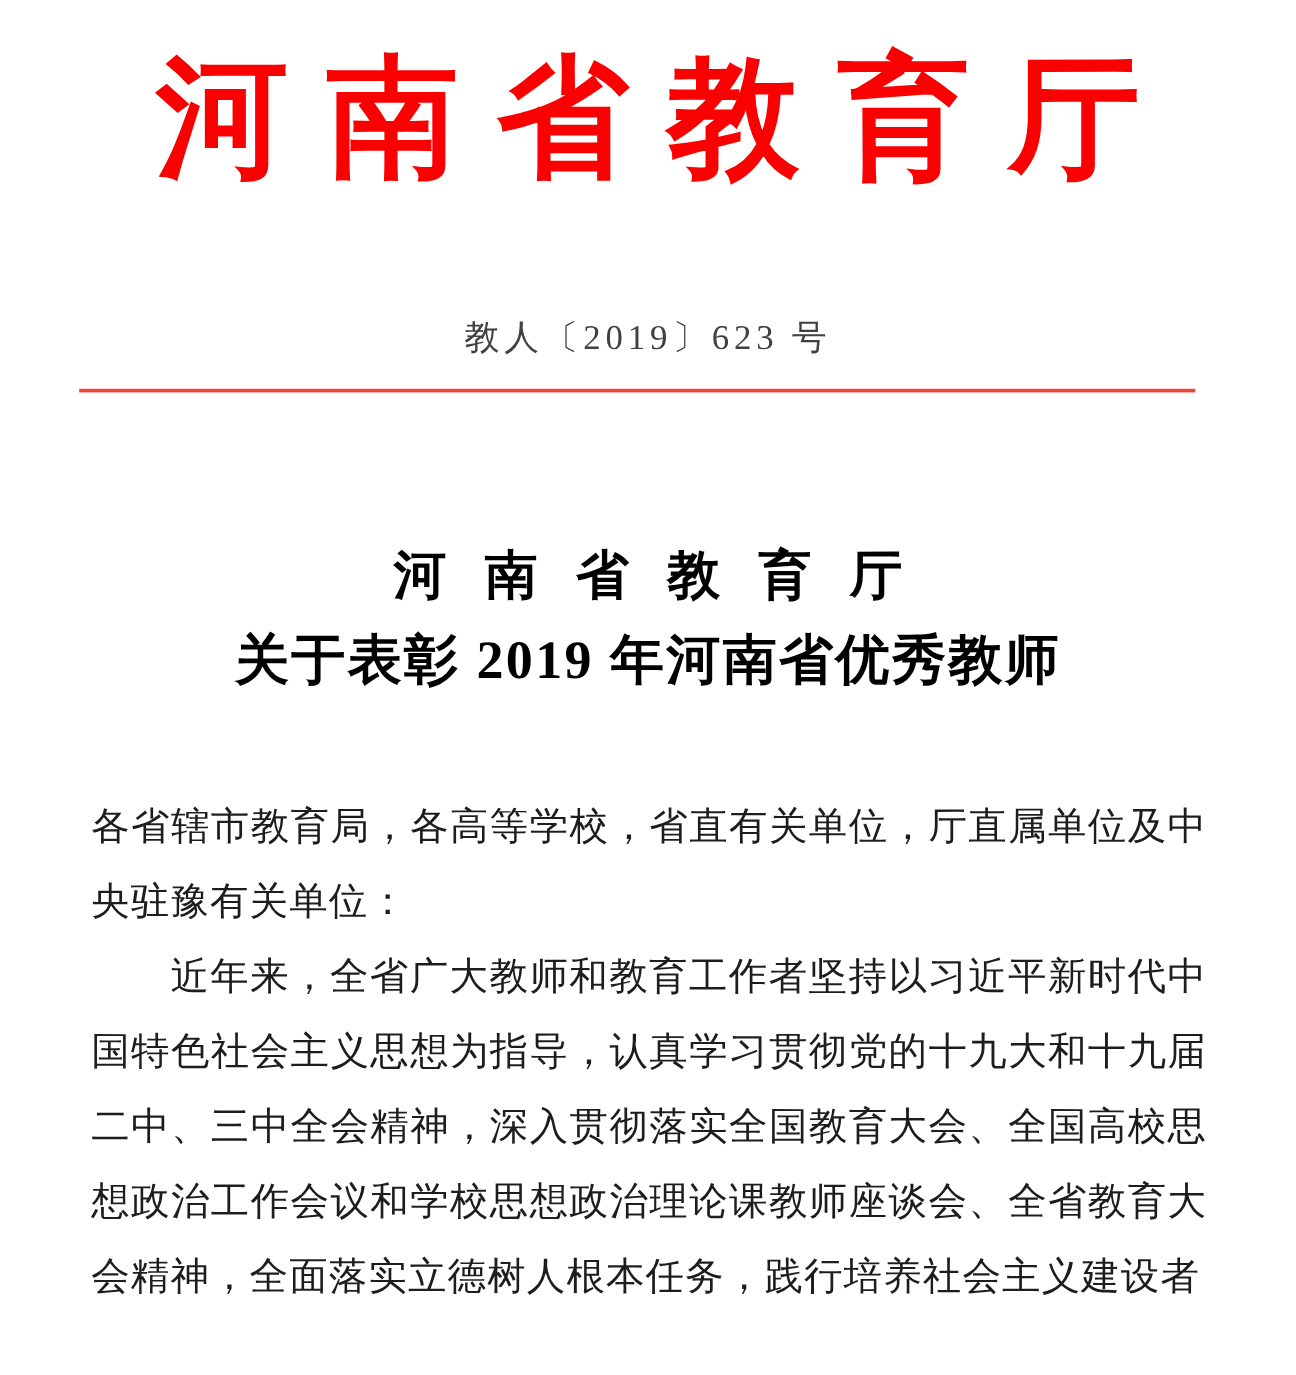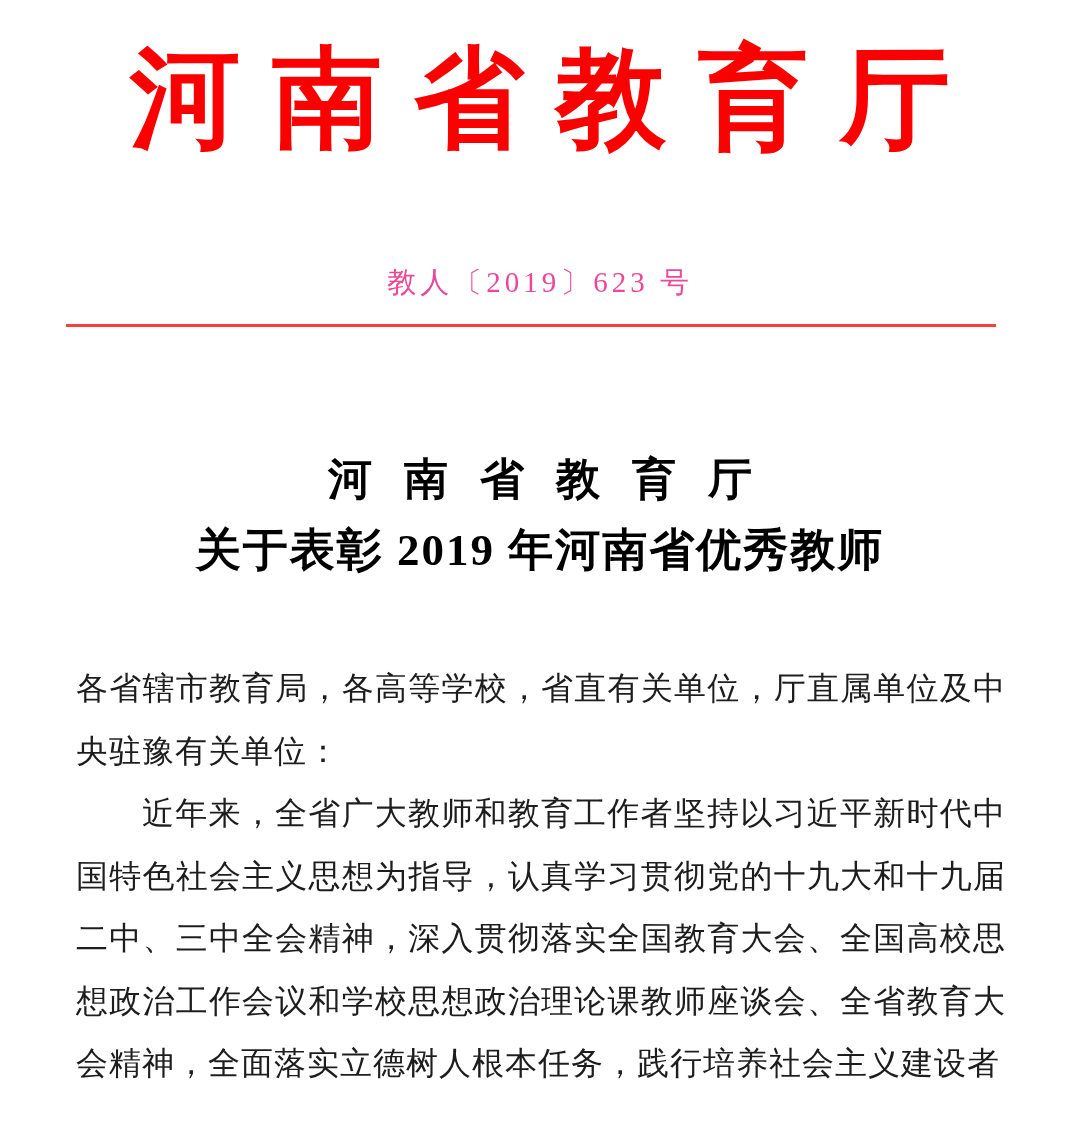--- a/index.html
+++ b/index.html
@@ -28,21 +28,21 @@
     color: #fa0000;
     letter-spacing: 32px;
     text-indent: 32px;
     white-space: nowrap;
   }
   .doc-number {
     margin-top: 100px;
     text-align: center;
     font-size: 29px;
     line-height: 36px;
-    color: #ec4899;
+    color: #404040;
     letter-spacing: 4px;
   }
   .red-divider {
     border: none;
     border-top: 3px solid #f5413d;
     margin: 24px 84px 0 66px;
     height: 0;
   }
   .doc-title {
     margin-top: 118px;

